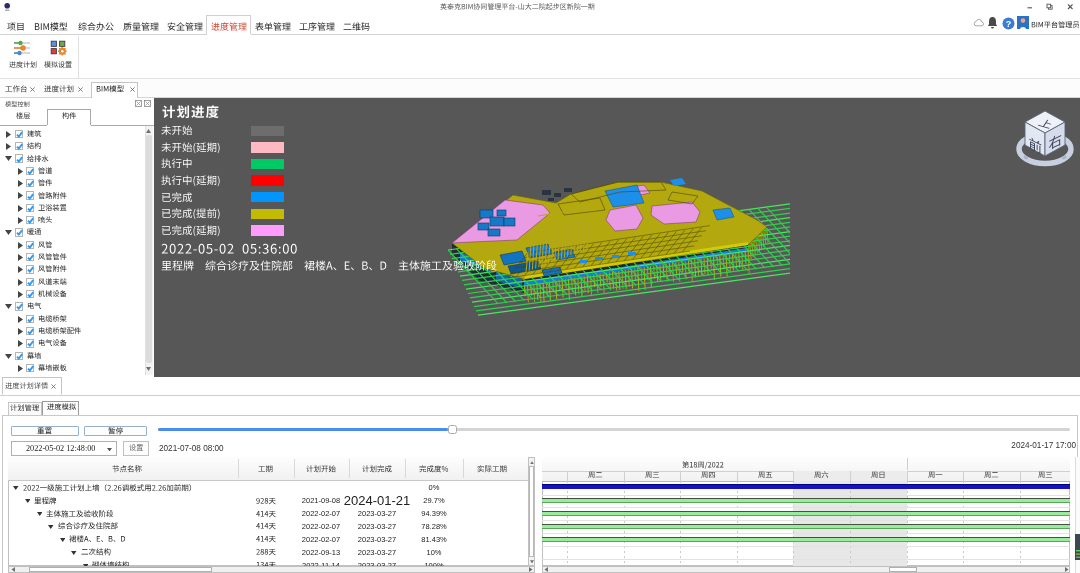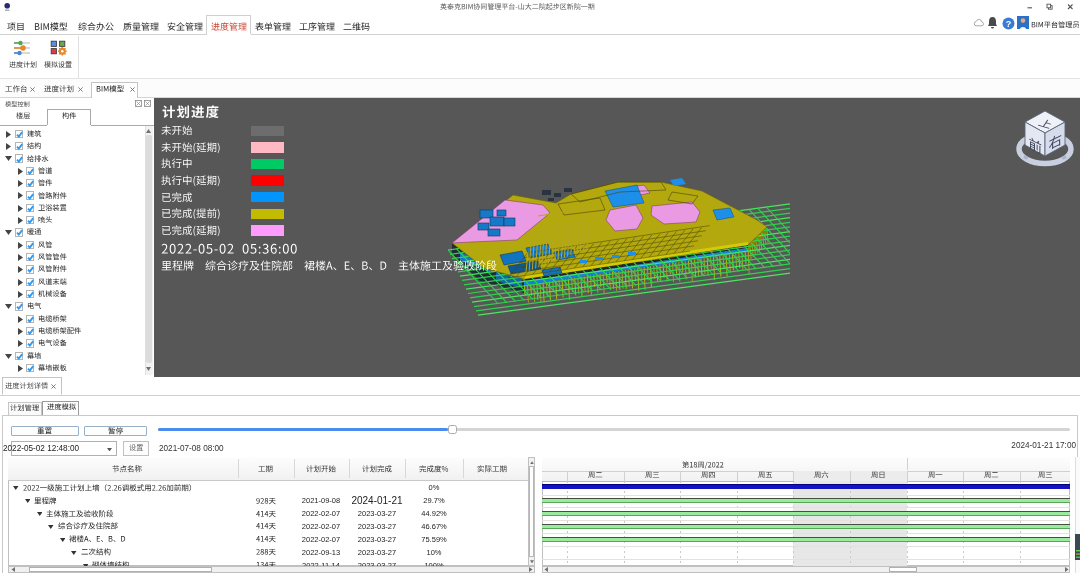--- a/index.html
+++ b/index.html
@@ -1043,31 +1043,31 @@
   </svg>
 <div style="position:absolute;left:83.6px;top:425.5px;width:63.3px;height:10.7px;background:#fdfdfd;border:1px solid #98b0c8;border-radius:1px"></div>
 <svg style="position:absolute;left:107.5px;top:427.0px;width:15.2px;height:7.6px;fill:#222;overflow:visible" viewBox="0 -880 2000 1000">
     <use href="#g135" x="0"></use>
     <use href="#g136" x="1000"></use>
   </svg>
 <div style="position:absolute;left:158px;top:428.3px;width:912px;height:3px;background:#d4d4d4;border-radius:1.5px"></div>
 <div style="position:absolute;left:158px;top:428.3px;width:290.3px;height:3px;background:#4a8cf0;border-radius:1.5px"></div>
 <div style="position:absolute;left:448.3px;top:425.3px;width:8.6px;height:8.6px;background:#fff;border:1px solid #aaa;border-radius:2.5px"></div>
 <div style="position:absolute;left:11.3px;top:441px;width:105.4px;height:14.5px;background:#fff;border:1px solid #b0b0b0"></div>
-<div style="position:absolute;left:3px;top:444.3px;font-size:8.2px;line-height:9.2px;color:#222;white-space:nowrap;">2022-05-02 12:48:00</div>
+<div style="position:absolute;left:26px;top:444.3px;font-size:8.2px;line-height:9.2px;color:#222;white-space:nowrap;font-family:Liberation Serif, serif;">2022-05-02 12:48:00</div>
 <svg style="position:absolute;left:107px;top:447.5px" width="5" height="3.5" viewBox="0 0 6 4">
     <path d="M0 0 L6 0 L3 4 Z" fill="#555"></path>
   </svg>
 <div style="position:absolute;left:122.5px;top:441px;width:26.5px;height:14.5px;background:#fdfdfd;border:1px solid #c0c0c0"></div>
 <svg style="position:absolute;left:128.5px;top:444.3px;width:14.4px;height:7.2px;fill:#555;overflow:visible" viewBox="0 -880 2000 1000">
     <use href="#g47" x="0"></use>
     <use href="#g48" x="1000"></use>
   </svg>
 <div style="position:absolute;left:159px;top:443.8px;font-size:8.2px;line-height:9.2px;color:#333;white-space:nowrap;">2021-07-08 08:00</div>
-<div style="position:absolute;left:1076px;transform:translateX(-100%);top:441.3px;font-size:8.2px;line-height:9.2px;color:#333;white-space:nowrap;">2024-01-21 17:00</div>
+<div style="position:absolute;left:1076px;transform:translateX(-100%);top:441.3px;font-size:8.2px;line-height:9.2px;color:#333;white-space:nowrap;">2024-01-17 17:00</div>
 <div style="position:absolute;left:8px;top:457.4px;width:527px;height:108.4px;background:#fff;border:1px solid #c0c0c0"></div>
 <div style="position:absolute;left:8px;top:457.4px;width:527px;height:23.2px;background:linear-gradient(#fdfdfd,#f1f1f1);border-bottom:1px solid #c8c8c8"></div>
 <div style="position:absolute;left:238px;top:459.4px;width:0.1px;height:19px;border-left:1px solid #d8d8d8"></div>
 <div style="position:absolute;left:293.5px;top:459.4px;width:0.1px;height:19px;border-left:1px solid #d8d8d8"></div>
 <div style="position:absolute;left:349px;top:459.4px;width:0.1px;height:19px;border-left:1px solid #d8d8d8"></div>
 <div style="position:absolute;left:404.5px;top:459.4px;width:0.1px;height:19px;border-left:1px solid #d8d8d8"></div>
 <div style="position:absolute;left:463px;top:459.4px;width:0.1px;height:19px;border-left:1px solid #d8d8d8"></div>
 <svg style="position:absolute;left:112.0px;top:464.5px;width:30.0px;height:7.5px;fill:#333;overflow:visible" viewBox="0 -880 4000 1000">
     <use href="#g137" x="0"></use>
     <use href="#g138" x="1000"></use>
@@ -1146,21 +1146,21 @@
       <use href="#g113" x="1000"></use>
       <use href="#g114" x="2000"></use>
     </svg>
     <svg style="position:absolute;left:247.5px;top:15.6px;width:20.0px;height:7.5px;fill:#222;overflow:visible" viewBox="0 -880 2665 1000">
       <use href="#g153" x="0"></use>
       <use href="#g106" x="555"></use>
       <use href="#g154" x="1110"></use>
       <use href="#g155" x="1665"></use>
     </svg>
     <div style="position:absolute;left:313px;transform:translateX(-50%);top:16.1px;font-size:7.5px;line-height:8.5px;color:#222;white-space:nowrap;">2021-09-08</div>
-    <div style="position:absolute;left:369px;transform:translateX(-50%);top:16.1px;font-size:10px;line-height:8.5px;color:#222;white-space:nowrap;">2024-01-21</div>
+    <div style="position:absolute;left:369px;transform:translateX(-50%);top:16.1px;font-size:13px;line-height:8.5px;color:#222;white-space:nowrap;">2024-01-21</div>
     <div style="position:absolute;left:426px;transform:translateX(-50%);top:16.1px;font-size:7.5px;line-height:8.5px;color:#222;white-space:nowrap;">29.7%</div>
     <svg style="position:absolute;left:28.5px;top:30.9px" width="5.5" height="4" viewBox="0 0 7 5">
       <path d="M0 0 L7 0 L3.5 5 Z" fill="#333"></path>
     </svg>
     <svg style="position:absolute;left:38.0px;top:28.5px;width:67.5px;height:7.5px;fill:#222;overflow:visible" viewBox="0 -880 9000 1000">
       <use href="#g125" x="0"></use>
       <use href="#g126" x="1000"></use>
       <use href="#g127" x="2000"></use>
       <use href="#g37" x="3000"></use>
       <use href="#g117" x="4000"></use>
@@ -1170,21 +1170,21 @@
       <use href="#g131" x="8000"></use>
     </svg>
     <svg style="position:absolute;left:247.5px;top:28.5px;width:20.0px;height:7.5px;fill:#222;overflow:visible" viewBox="0 -880 2665 1000">
       <use href="#g156" x="0"></use>
       <use href="#g157" x="555"></use>
       <use href="#g156" x="1110"></use>
       <use href="#g155" x="1665"></use>
     </svg>
     <div style="position:absolute;left:313px;transform:translateX(-50%);top:28.99999999999998px;font-size:7.5px;line-height:8.5px;color:#222;white-space:nowrap;">2022-02-07</div>
     <div style="position:absolute;left:369px;transform:translateX(-50%);top:28.99999999999998px;font-size:7.5px;line-height:8.5px;color:#222;white-space:nowrap;">2023-03-27</div>
-    <div style="position:absolute;left:426px;transform:translateX(-50%);top:28.99999999999998px;font-size:7.5px;line-height:8.5px;color:#222;white-space:nowrap;">44.92%</div>
+    <div style="position:absolute;left:426px;transform:translateX(-50%);top:28.99999999999998px;font-size:7.5px;line-height:8.5px;color:#222;white-space:nowrap;">94.39%</div>
     <svg style="position:absolute;left:40.1px;top:43.8px" width="5.5" height="4" viewBox="0 0 7 5">
       <path d="M0 0 L7 0 L3.5 5 Z" fill="#333"></path>
     </svg>
     <svg style="position:absolute;left:49.6px;top:41.4px;width:60.0px;height:7.5px;fill:#222;overflow:visible" viewBox="0 -880 8000 1000">
       <use href="#g27" x="0"></use>
       <use href="#g28" x="1000"></use>
       <use href="#g115" x="2000"></use>
       <use href="#g116" x="3000"></use>
       <use href="#g117" x="4000"></use>
       <use href="#g118" x="5000"></use>
@@ -1192,21 +1192,21 @@
       <use href="#g119" x="7000"></use>
     </svg>
     <svg style="position:absolute;left:247.5px;top:41.4px;width:20.0px;height:7.5px;fill:#222;overflow:visible" viewBox="0 -880 2665 1000">
       <use href="#g156" x="0"></use>
       <use href="#g157" x="555"></use>
       <use href="#g156" x="1110"></use>
       <use href="#g155" x="1665"></use>
     </svg>
     <div style="position:absolute;left:313px;transform:translateX(-50%);top:41.90000000000007px;font-size:7.5px;line-height:8.5px;color:#222;white-space:nowrap;">2022-02-07</div>
     <div style="position:absolute;left:369px;transform:translateX(-50%);top:41.90000000000007px;font-size:7.5px;line-height:8.5px;color:#222;white-space:nowrap;">2023-03-27</div>
-    <div style="position:absolute;left:426px;transform:translateX(-50%);top:41.90000000000007px;font-size:7.5px;line-height:8.5px;color:#222;white-space:nowrap;">46.67%</div>
+    <div style="position:absolute;left:426px;transform:translateX(-50%);top:41.90000000000007px;font-size:7.5px;line-height:8.5px;color:#222;white-space:nowrap;">78.28%</div>
     <svg style="position:absolute;left:51.7px;top:56.7px" width="5.5" height="4" viewBox="0 0 7 5">
       <path d="M0 0 L7 0 L3.5 5 Z" fill="#333"></path>
     </svg>
     <svg style="position:absolute;left:61.2px;top:54.3px;width:56.6px;height:7.5px;fill:#222;overflow:visible" viewBox="0 -880 7542 1000">
       <use href="#g120" x="0"></use>
       <use href="#g52" x="1000"></use>
       <use href="#g121" x="2000"></use>
       <use href="#g122" x="2608"></use>
       <use href="#g123" x="3608"></use>
       <use href="#g122" x="4197"></use>
@@ -1215,21 +1215,21 @@
       <use href="#g124" x="6854"></use>
     </svg>
     <svg style="position:absolute;left:247.5px;top:54.3px;width:20.0px;height:7.5px;fill:#222;overflow:visible" viewBox="0 -880 2665 1000">
       <use href="#g156" x="0"></use>
       <use href="#g157" x="555"></use>
       <use href="#g156" x="1110"></use>
       <use href="#g155" x="1665"></use>
     </svg>
     <div style="position:absolute;left:313px;transform:translateX(-50%);top:54.80000000000005px;font-size:7.5px;line-height:8.5px;color:#222;white-space:nowrap;">2022-02-07</div>
     <div style="position:absolute;left:369px;transform:translateX(-50%);top:54.80000000000005px;font-size:7.5px;line-height:8.5px;color:#222;white-space:nowrap;">2023-03-27</div>
-    <div style="position:absolute;left:426px;transform:translateX(-50%);top:54.80000000000005px;font-size:7.5px;line-height:8.5px;color:#222;white-space:nowrap;">75.59%</div>
+    <div style="position:absolute;left:426px;transform:translateX(-50%);top:54.80000000000005px;font-size:7.5px;line-height:8.5px;color:#222;white-space:nowrap;">81.43%</div>
     <svg style="position:absolute;left:63.3px;top:69.6px" width="5.5" height="4" viewBox="0 0 7 5">
       <path d="M0 0 L7 0 L3.5 5 Z" fill="#333"></path>
     </svg>
     <svg style="position:absolute;left:72.8px;top:67.2px;width:30.0px;height:7.5px;fill:#222;overflow:visible" viewBox="0 -880 4000 1000">
       <use href="#g15" x="0"></use>
       <use href="#g158" x="1000"></use>
       <use href="#g58" x="2000"></use>
       <use href="#g54" x="3000"></use>
     </svg>
     <svg style="position:absolute;left:247.5px;top:67.2px;width:20.0px;height:7.5px;fill:#222;overflow:visible" viewBox="0 -880 2665 1000">

